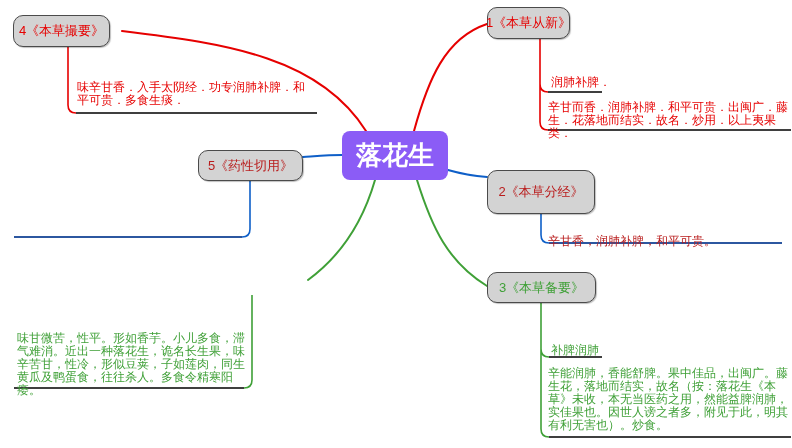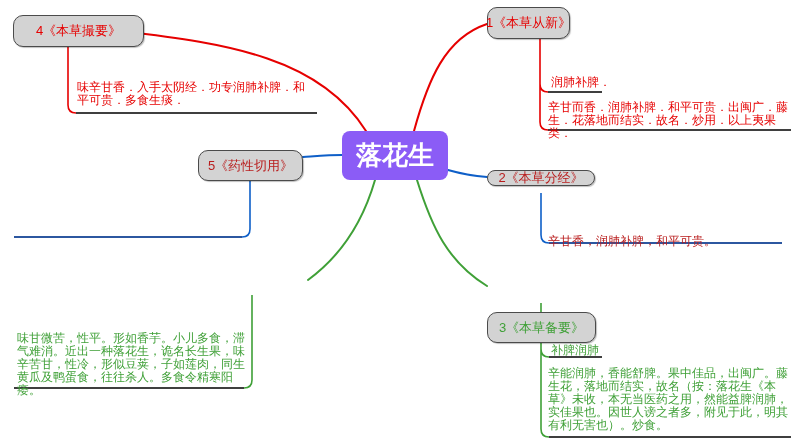--- a/index.html
+++ b/index.html
@@ -60,23 +60,23 @@
     <path d="M 14 237 H 242" stroke="#2c57a0" stroke-width="1.8" fill="none"></path>
     <path d="M 549 243 H 782" stroke="#2c57a0" stroke-width="1.8" fill="none"></path>
     <path d="M 14 388 H 244" stroke="#3f3f3f" stroke-width="1.8" fill="none"></path>
     <path d="M 549 357 H 602" stroke="#3f3f3f" stroke-width="1.8" fill="none"></path>
     <path d="M 549 437 H 791" stroke="#3f3f3f" stroke-width="1.8" fill="none"></path>
   </svg>
 
   <div class="root">落花生</div>
 
   <div class="bubble red" style="left:487px;top:7px;width:83px;height:32px;">1《本草从新》</div>
-  <div class="bubble blue" style="left:487px;top:162px;width:108px;height:16px;">2《本草分经》</div>
-  <div class="bubble green" style="left:487px;top:272px;width:109px;height:31px;margin-top:40px;">3《本草备要》</div>
-  <div class="bubble red" style="left:13px;top:15px;width:131px;height:32px;">4《本草撮要》</div>
+  <div class="bubble blue" style="left:487px;top:162px;width:108px;height:44px;">2《本草分经》</div>
+  <div class="bubble green" style="left:487px;top:272px;width:109px;height:31px;">3《本草备要》</div>
+  <div class="bubble red" style="left:13px;top:15px;width:97px;height:32px;">4《本草撮要》</div>
   <div class="bubble blue" style="left:198px;top:142px;width:105px;height:31px;">5《药性切用》</div>
 
   <div class="note right red" style="left:551px;top:76px;width:240px;">润肺补脾．</div>
   <div class="note right red" style="left:548px;top:101px;width:246px;">辛甘而香．润肺补脾．和平可贵．出闽广．藤生．花落地而结实．故名．炒用．以上夷果类．</div>
   <div class="note right blue" style="left:548px;top:227px;width:240px;">辛甘香，润肺补脾，和平可贵。</div>
   <div class="note right green" style="left:551px;top:344px;width:240px;font-family:Liberation Serif, serif;">补脾润肺</div>
   <div class="note right green" style="left:548px;top:367px;width:246px;">辛能润肺，香能舒脾。果中佳品，出闽广。藤生花，落地而结实，故名（按：落花生《本草》未收，本无当医药之用，然能益脾润肺，实佳果也。因世人谤之者多，附见于此，明其有利无害也）。炒食。</div>
   <div class="note left red" style="left:77px;top:81px;width:232px;">味辛甘香．入手太阴经．功专润肺补脾．和平可贵．多食生痰．</div>
   <div class="note left green" style="left:17px;top:332px;width:237px;">味甘微苦，性平。形如香芋。小儿多食，滞气难消。近出一种落花生，诡名长生果，味辛苦甘，性冷，形似豆荚，子如莲肉，同生黄瓜及鸭蛋食，往往杀人。多食令精寒阳痿。</div>
 

